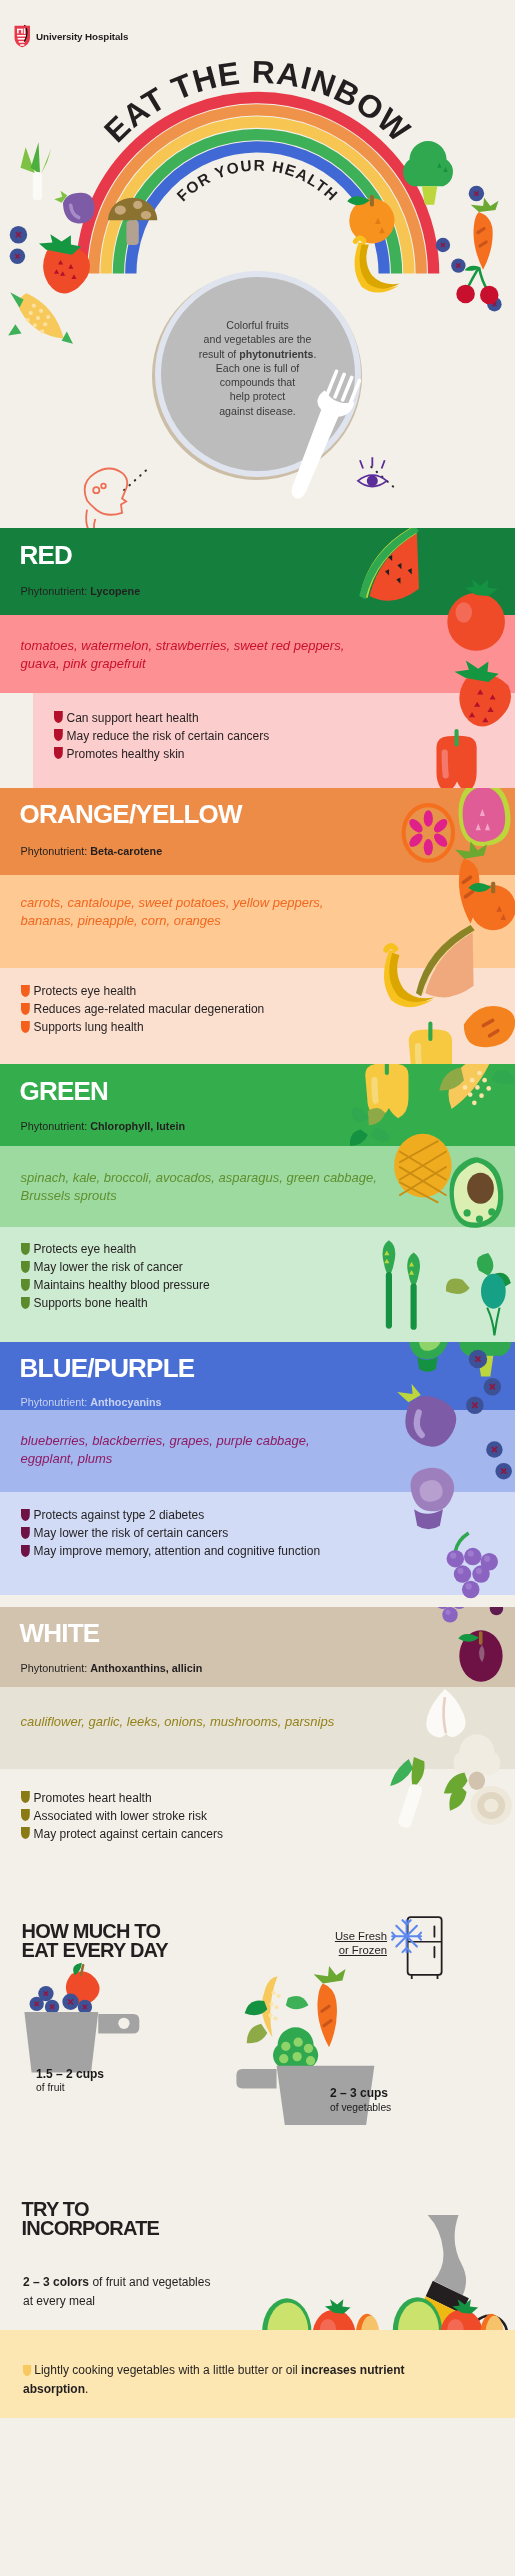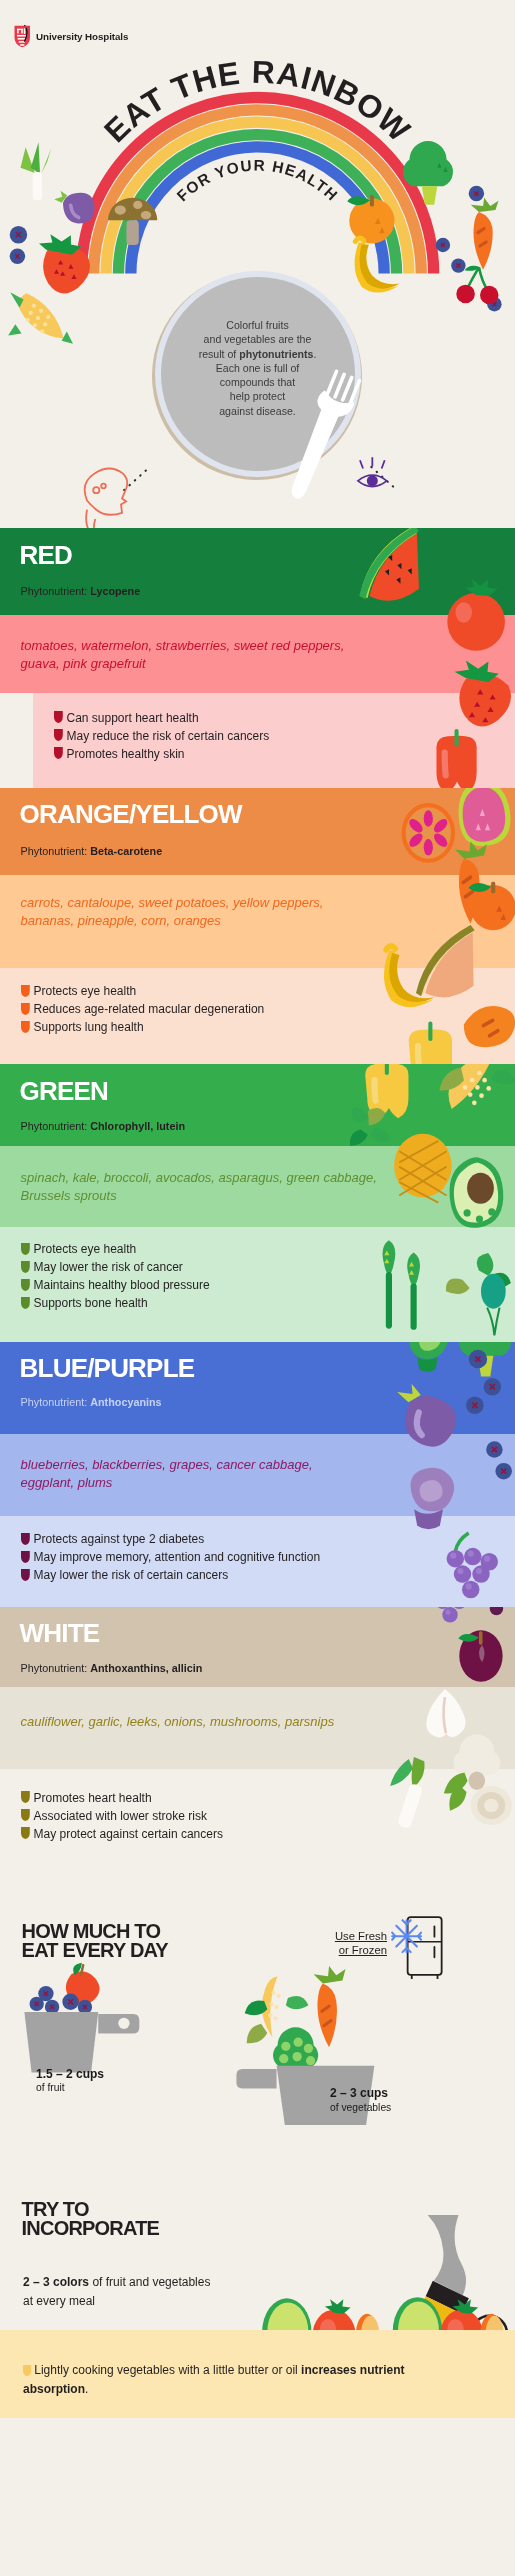--- a/index.html
+++ b/index.html
@@ -560,46 +560,46 @@
         <path d="M48 50 q-34 -10 -32 22 q30 14 46 -6 Z" fill="#8eaa46"></path>
         <path d="M80 32 q-14 -28 18 -34 q20 26 0 44 Z" fill="#2fa84f"></path>
         <path d="M106 40 q28 -12 36 16 q-26 20 -46 0 Z" fill="#149141"></path>
         <ellipse cx="108" cy="72" rx="24" ry="34" fill="#16a085"></ellipse>
         <path d="M96 104 q12 26 14 54 M120 104 q-6 26 -10 54" stroke="#149141" stroke-width="4" fill="none"></path>
       </g>
     </svg>
   </div>
 
   <div class="sec" style="position:absolute; left:0; top:1342px; height:265px;">
-    <div class="band-head" style="height:92px; background:#4a6fd4;">
+    <div class="band-head" style="height:68px; background:#4a6fd4;">
       <div class="sec-title" style="top:13px;">BLUE/PURPLE</div>
       <div class="sec-phyto" style="top:54px; color:#c7d2f2;"><span>Phytonutrient: </span><b>Anthocyanins</b></div>
     </div>
     <div class="band-list" style="height:82px; background:#a3b6ed;">
-      <div class="sec-list" style="top:21.6px; right:175px; color:#8e1a63;">blueberries, blackberries, grapes, cancer cabbage, eggplant, plums</div>
+      <div class="sec-list" style="top:21.6px; right:175px; color:#8e1a63;">blueberries, blackberries, grapes, purple cabbage, eggplant, plums</div>
     </div>
     <div class="band-bens" style="height:103px; background:#d1dbf6;">
       <div class="bens" style="top:14.4px; right:180px;">
         <div class="ben">
           <svg class="shieldmark" viewBox="0 0 17 23">
               <path d="M0 0 H17 V11 Q17 21 8.5 23 Q0 21 0 11 Z" fill="#6e1246"></path>
             </svg>
           <span class="bentext">Protects against type 2 diabetes</span>
         </div>
         <div class="ben">
           <svg class="shieldmark" viewBox="0 0 17 23">
               <path d="M0 0 H17 V11 Q17 21 8.5 23 Q0 21 0 11 Z" fill="#6e1246"></path>
             </svg>
+          <span class="bentext">May lower the risk of certain cancers</span>
+        </div>
+        <div class="ben">
+          <svg class="shieldmark" viewBox="0 0 17 23">
+              <path d="M0 0 H17 V11 Q17 21 8.5 23 Q0 21 0 11 Z" fill="#6e1246"></path>
+            </svg>
           <span class="bentext">May improve memory, attention and cognitive function</span>
-        </div>
-        <div class="ben">
-          <svg class="shieldmark" viewBox="0 0 17 23">
-              <path d="M0 0 H17 V11 Q17 21 8.5 23 Q0 21 0 11 Z" fill="#6e1246"></path>
-            </svg>
-          <span class="bentext">May lower the risk of certain cancers</span>
         </div>
       </div>
     </div>
     <svg class="deco" style="left:340px; top:-41px;" width="175" height="330" viewBox="0 0 340 640">
       <g transform="translate(120,20)">
         <path d="M14 56 q-8 -34 22 -44 q26 -10 44 8 q20 18 6 48 q-12 26 -40 24 q-28 -2 -32 -36 Z" fill="#2fa84f"></path>
         <path d="M34 62 q-6 -22 14 -28 q20 -6 26 12 q6 20 -14 28 q-22 8 -26 -12 Z" fill="#8ed468"></path>
         <path d="M30 88 q16 12 40 0 l-4 24 q-16 10 -32 0 Z" fill="#149141"></path>
       </g>
       <g transform="translate(230,12)">

